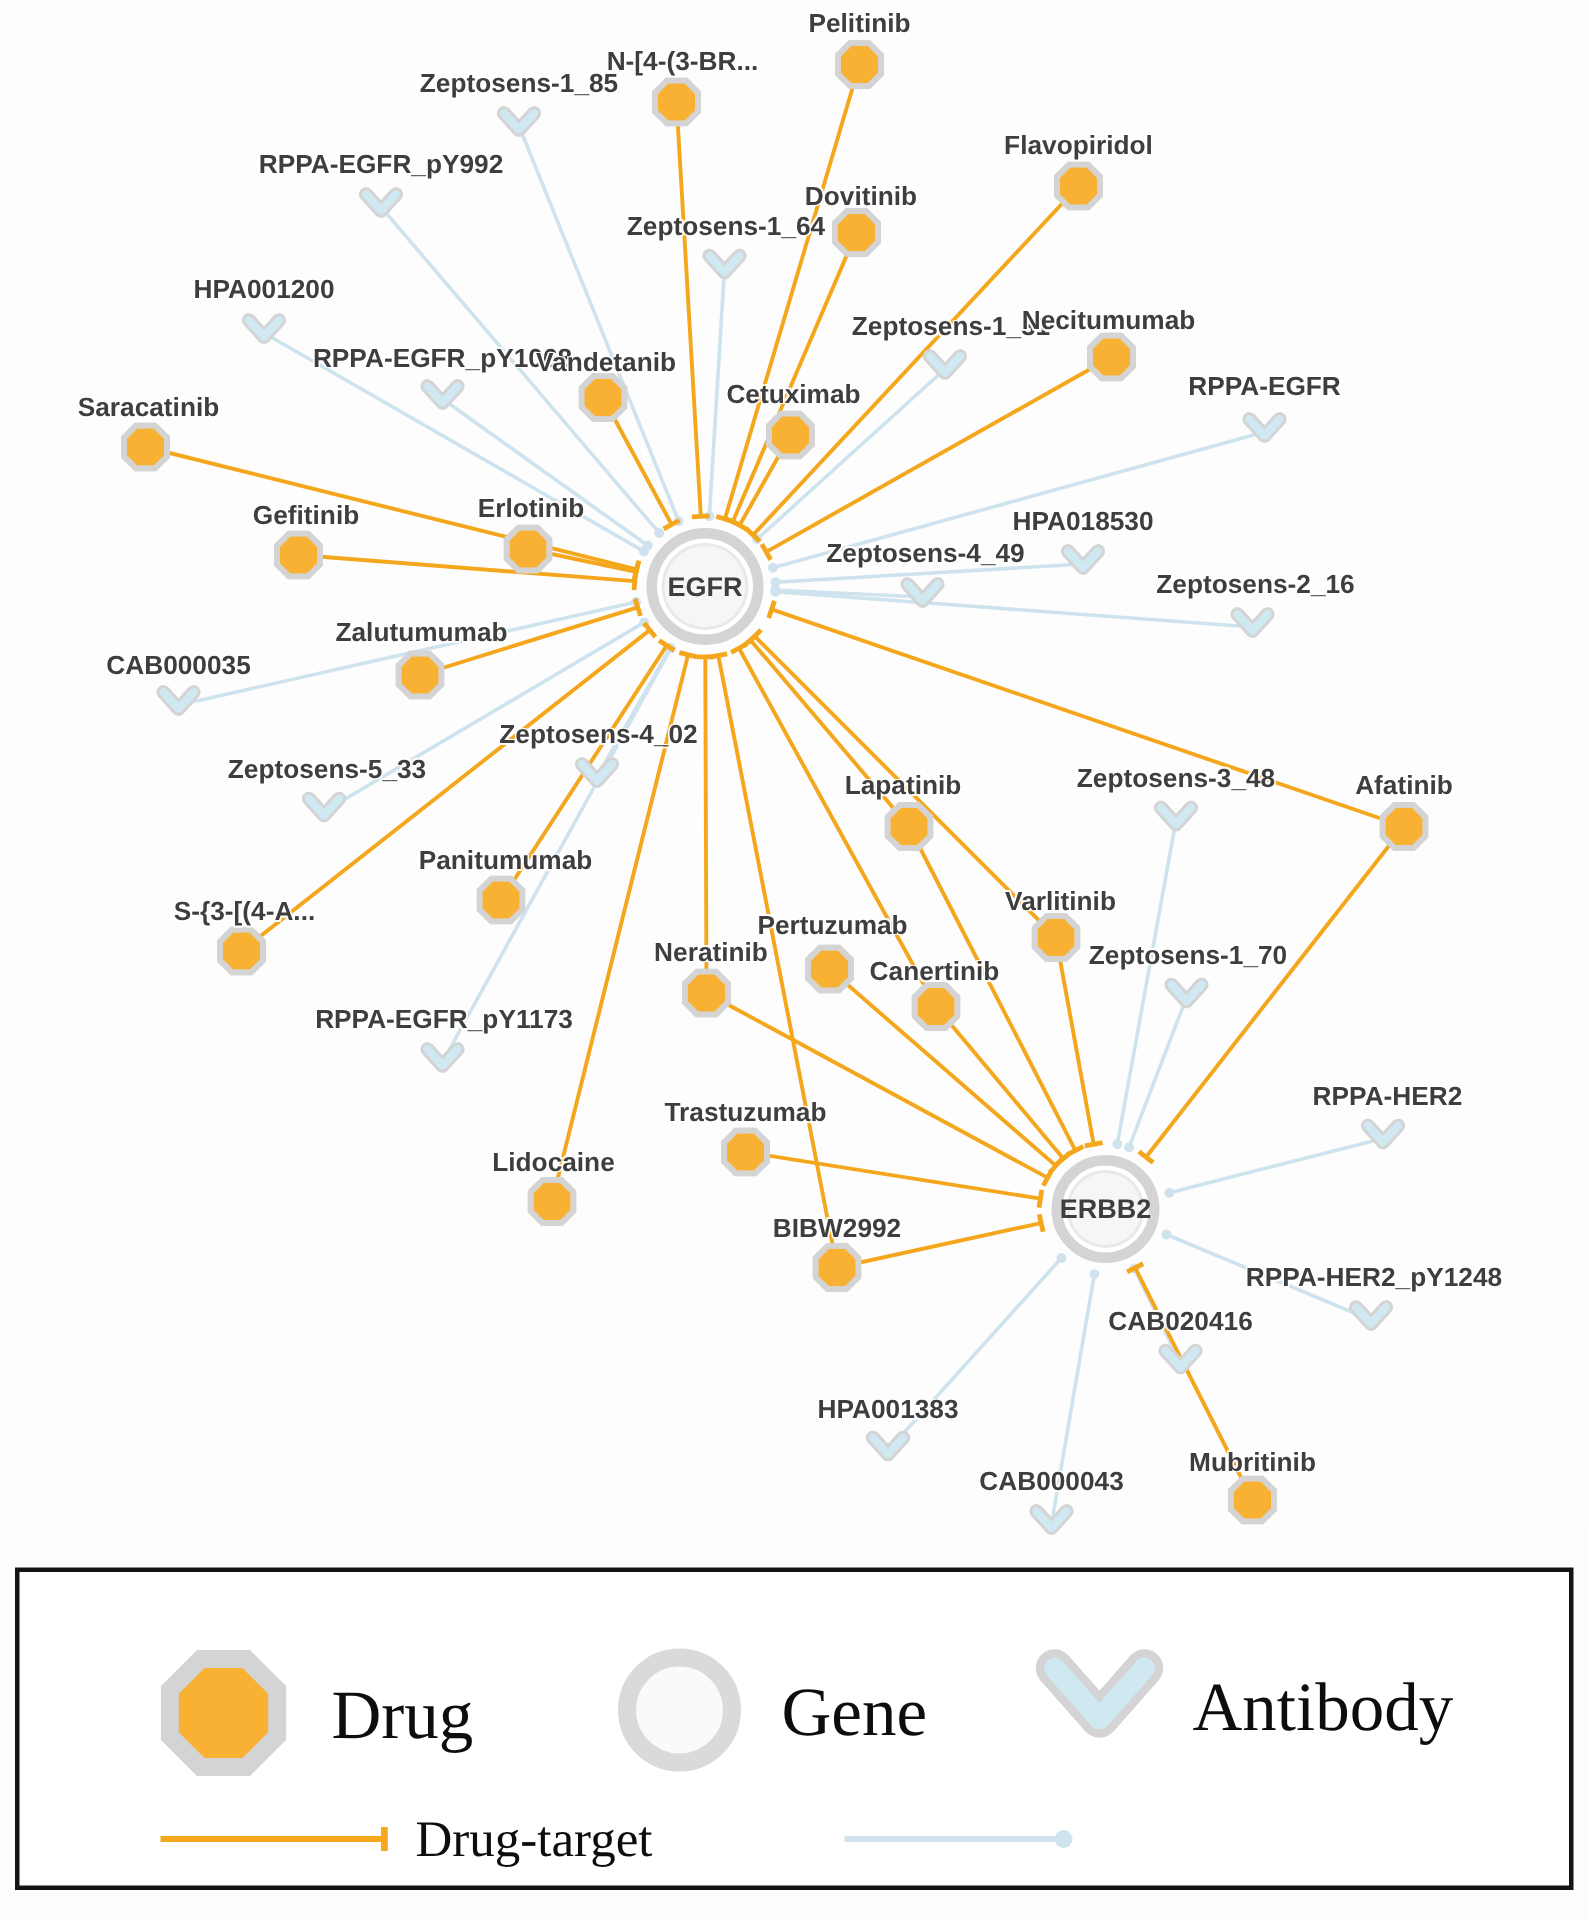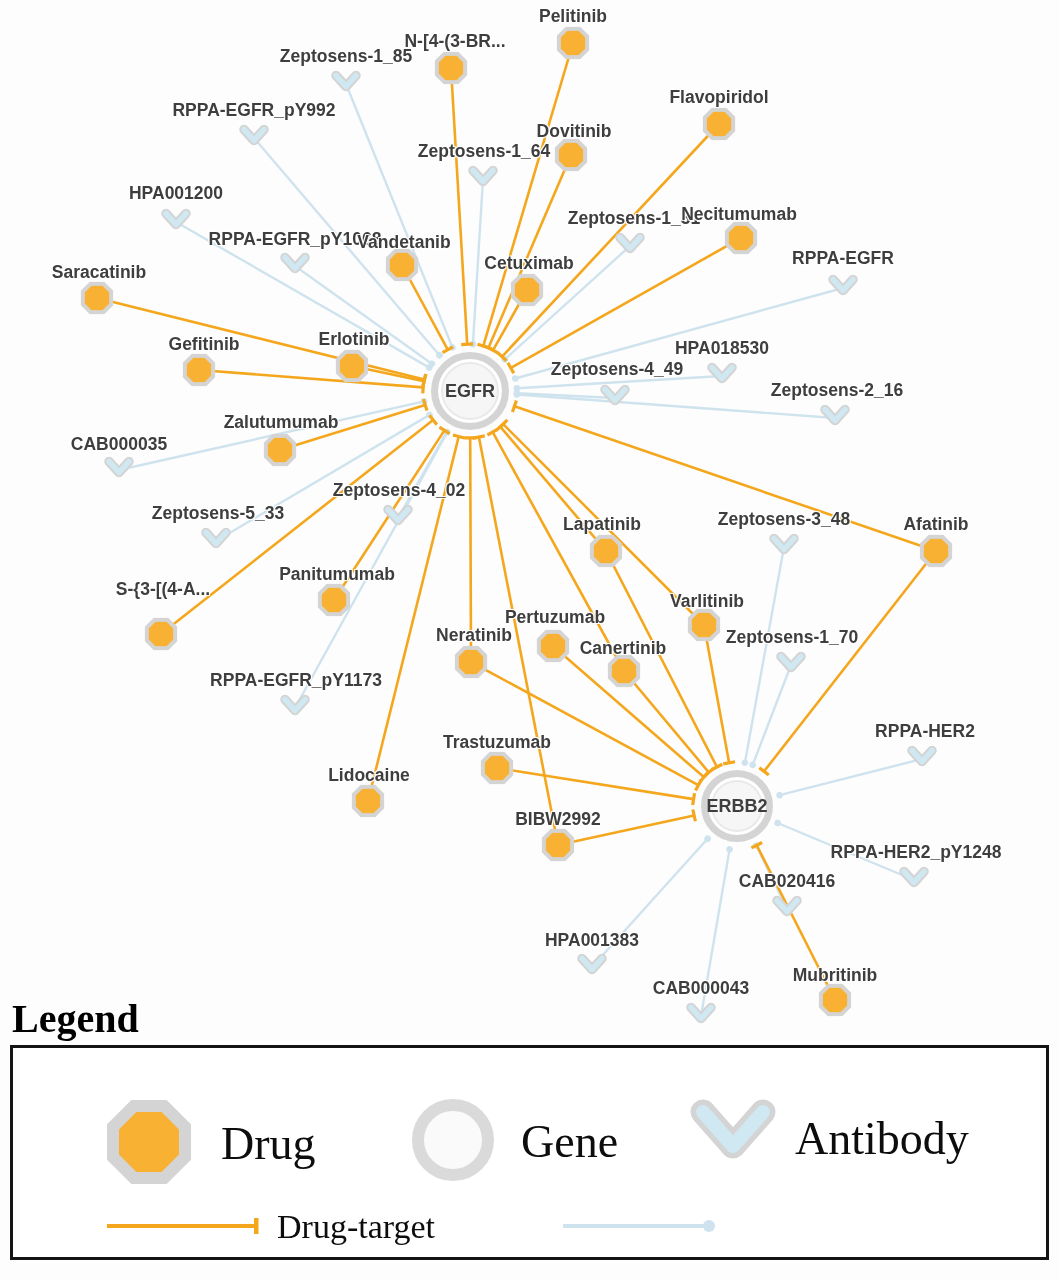--- a/index.html
+++ b/index.html
@@ -326,21 +326,21 @@
         <div class="oct-outer">
           <div class="oct-inner"></div>
         </div>
       </div>
       <div class="node-label" style="left: 707px; top: 601px;">Varlitinib</div>
       <div class="drug-node" style="left: 161px; top: 634px;">
         <div class="oct-outer">
           <div class="oct-inner"></div>
         </div>
       </div>
-      <div class="node-label" style="left: 163px; top: 589px;">S-{3-[(4-A...</div>
+      <div class="node-label" style="left: 163px; top: 608px;">S-{3-[(4-A...</div>
       <div class="drug-node" style="left: 553px; top: 646px;">
         <div class="oct-outer">
           <div class="oct-inner"></div>
         </div>
       </div>
       <div class="node-label" style="left: 555px; top: 617px;">Pertuzumab</div>
       <div class="drug-node" style="left: 471px; top: 662px;">
         <div class="oct-outer">
           <div class="oct-inner"></div>
         </div>
@@ -371,21 +371,20 @@
       </div>
       <div class="node-label" style="left: 558px; top: 819px;">BIBW2992</div>
       <div class="drug-node" style="left: 835px; top: 1000px;">
         <div class="oct-outer">
           <div class="oct-inner"></div>
         </div>
       </div>
       <div class="node-label" style="left: 835px; top: 975px;">Mubritinib</div>
     </div>
 
-  <div class="legend-title">Legend</div>
 
   <div class="legend-box">
     <div class="lg-oct">
       <div class="lg-oct-in"></div>
     </div>
     <div class="lg-text lg-drug-label">Drug</div>
 
     <div class="lg-circle"></div>
     <div class="lg-text lg-gene-label">Gene</div>
 

